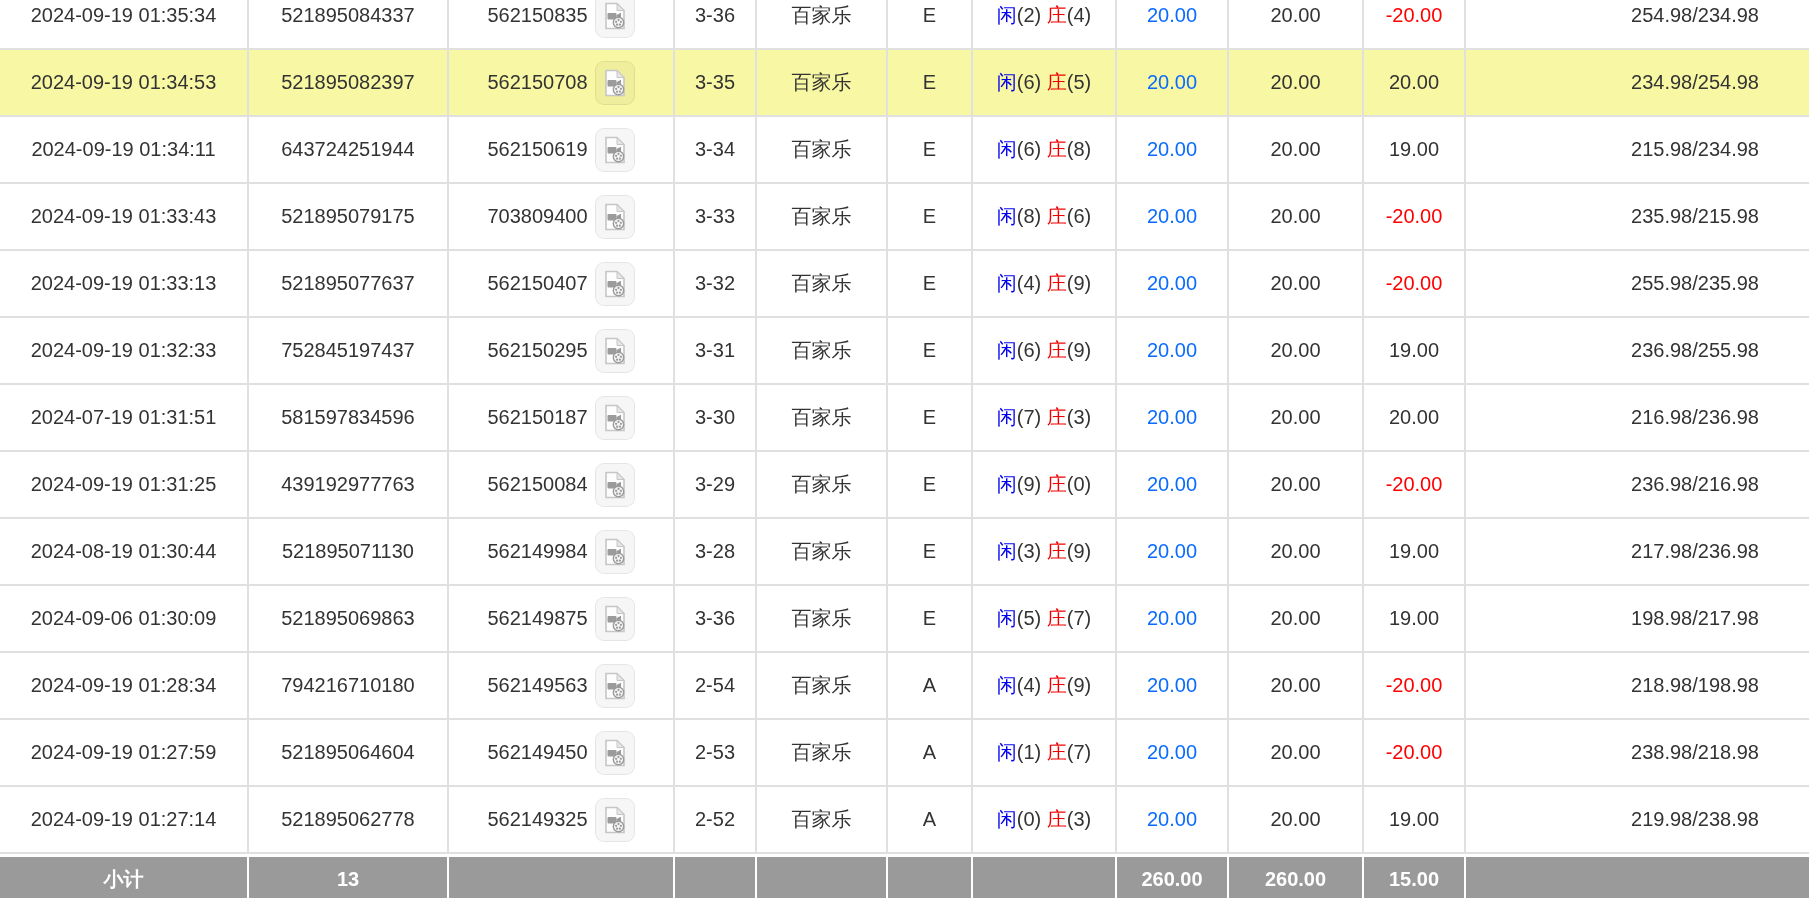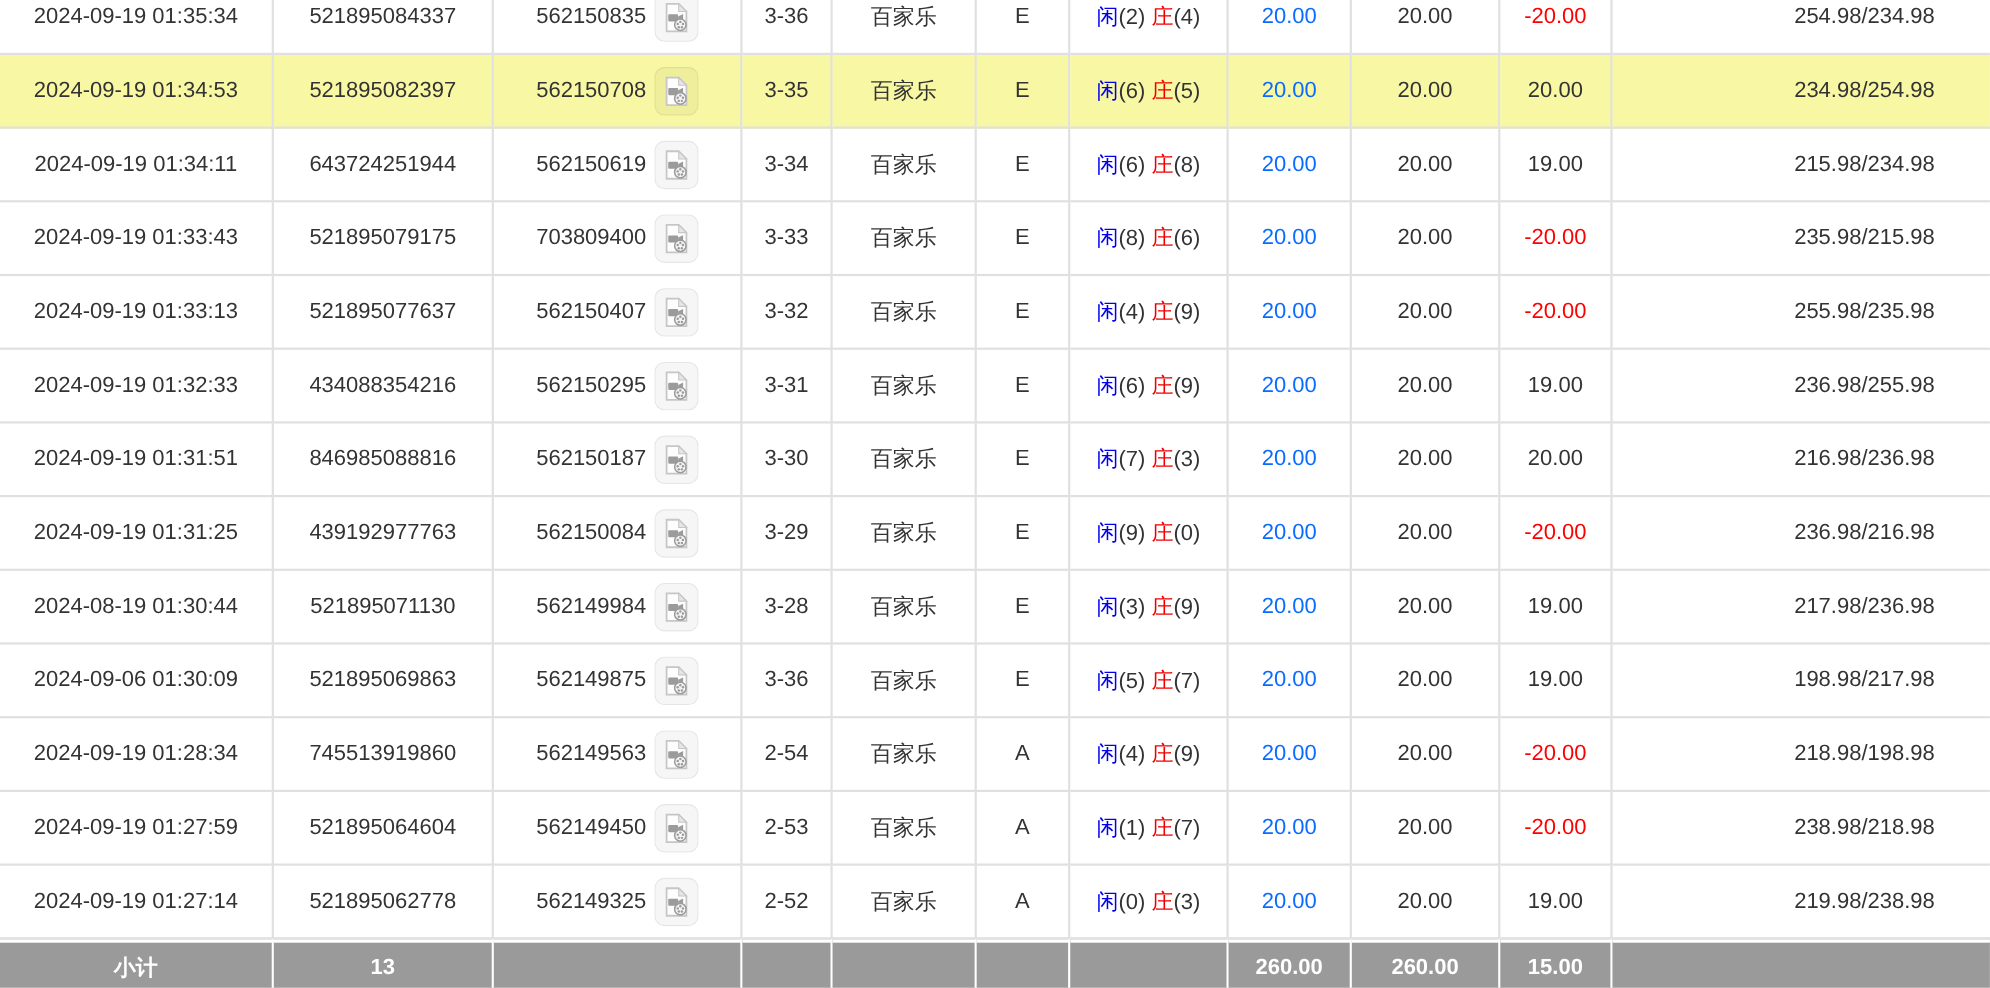--- a/index.html
+++ b/index.html
@@ -245,21 +245,21 @@
       <span class="xian">闲</span><span>(4)</span>
       <span class="zhuang">庄</span><span>(9)</span>
     </td>
     <td class="bet-amt">20.00</td>
     <td>20.00</td>
     <td class="winloss neg">-20.00</td>
     <td class="balance-cell">255.98/235.98</td>
   </tr>
         <tr>
     <td>2024-09-19 01:32:33</td>
-    <td>434088354216</td>
+    <td>752845197437</td>
     <td>
       <span class="gid-wrap">
         <span>562150295</span>
         <span class="video-btn">
           <svg width="24" height="28" viewBox="0 0 24 28" aria-hidden="true">
             <path d="M3 1.5 h11 l7 7 v18 h-18 z" fill="#fdfdfd" stroke="#c6c6c6" stroke-width="1.6"></path>
             <path d="M14 1.5 v7 h7 z" fill="#e6e6e6" stroke="#c6c6c6" stroke-width="1"></path>
             <rect x="4.5" y="11" width="9" height="6.5" rx="1" fill="#9b9b9b"></rect>
             <path d="M13.5 13 l4.5 -2.2 v6.9 l-4.5 -2.2 z" fill="#9b9b9b"></path>
             <circle cx="15.5" cy="20.5" r="5.2" fill="#f4f4f4" stroke="#9b9b9b" stroke-width="1.4"></circle>
@@ -278,22 +278,22 @@
     <td>
       <span class="xian">闲</span><span>(6)</span>
       <span class="zhuang">庄</span><span>(9)</span>
     </td>
     <td class="bet-amt">20.00</td>
     <td>20.00</td>
     <td class="winloss">19.00</td>
     <td class="balance-cell">236.98/255.98</td>
   </tr>
         <tr>
-    <td>2024-09-19 01:31:51</td>
-    <td>846985088816</td>
+    <td>2024-07-19 01:31:51</td>
+    <td>581597834596</td>
     <td>
       <span class="gid-wrap">
         <span>562150187</span>
         <span class="video-btn">
           <svg width="24" height="28" viewBox="0 0 24 28" aria-hidden="true">
             <path d="M3 1.5 h11 l7 7 v18 h-18 z" fill="#fdfdfd" stroke="#c6c6c6" stroke-width="1.6"></path>
             <path d="M14 1.5 v7 h7 z" fill="#e6e6e6" stroke="#c6c6c6" stroke-width="1"></path>
             <rect x="4.5" y="11" width="9" height="6.5" rx="1" fill="#9b9b9b"></rect>
             <path d="M13.5 13 l4.5 -2.2 v6.9 l-4.5 -2.2 z" fill="#9b9b9b"></path>
             <circle cx="15.5" cy="20.5" r="5.2" fill="#f4f4f4" stroke="#9b9b9b" stroke-width="1.4"></circle>
@@ -415,21 +415,21 @@
       <span class="xian">闲</span><span>(5)</span>
       <span class="zhuang">庄</span><span>(7)</span>
     </td>
     <td class="bet-amt">20.00</td>
     <td>20.00</td>
     <td class="winloss">19.00</td>
     <td class="balance-cell">198.98/217.98</td>
   </tr>
         <tr>
     <td>2024-09-19 01:28:34</td>
-    <td>745513919860</td>
+    <td>794216710180</td>
     <td>
       <span class="gid-wrap">
         <span>562149563</span>
         <span class="video-btn">
           <svg width="24" height="28" viewBox="0 0 24 28" aria-hidden="true">
             <path d="M3 1.5 h11 l7 7 v18 h-18 z" fill="#fdfdfd" stroke="#c6c6c6" stroke-width="1.6"></path>
             <path d="M14 1.5 v7 h7 z" fill="#e6e6e6" stroke="#c6c6c6" stroke-width="1"></path>
             <rect x="4.5" y="11" width="9" height="6.5" rx="1" fill="#9b9b9b"></rect>
             <path d="M13.5 13 l4.5 -2.2 v6.9 l-4.5 -2.2 z" fill="#9b9b9b"></path>
             <circle cx="15.5" cy="20.5" r="5.2" fill="#f4f4f4" stroke="#9b9b9b" stroke-width="1.4"></circle>

